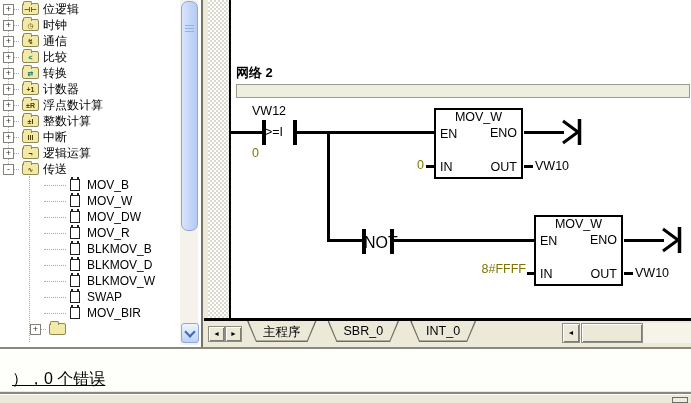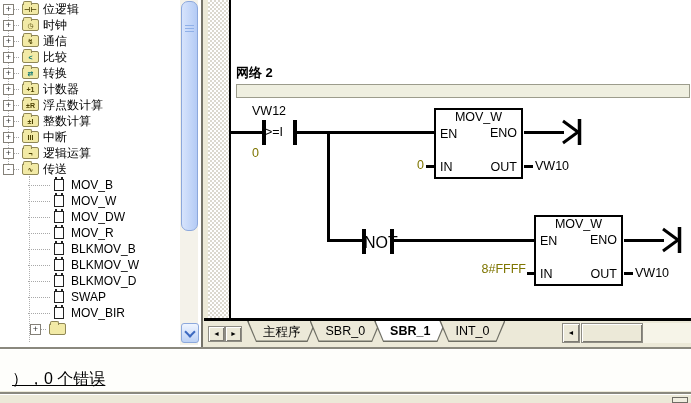--- a/index.html
+++ b/index.html
@@ -5,21 +5,21 @@
   html,body{margin:0;padding:0;}
   .screen{position:relative;width:691px;height:403px;background:#ECE9D8;overflow:hidden;
           font-family:"Liberation Sans","DejaVu Sans",sans-serif;color:#000;}
   .ln{position:absolute;background:#000;}
 
   
   .tree-pane{position:absolute;left:0;top:0;width:202px;height:347px;background:#fff;overflow:hidden;}
   .tree-rows{position:absolute;left:0;top:1px;width:180px;}
   .trow,.crow{height:16px;display:flex;align-items:center;font-size:12px;white-space:nowrap;cursor:default;}
   .trow{padding-left:3px;}
-  .crow{padding-left:28px;}
+  .crow{padding-left:44px;}
   .plusbox{width:11px;height:11px;box-sizing:border-box;border:1px solid #848078;background:#fff;
            font-size:9px;line-height:8px;text-align:center;color:#333;flex:0 0 auto;z-index:2;}
   .stub{width:5px;border-top:1px dotted #A8A8A8;flex:0 0 auto;}
   .cstub{width:22px;border-top:1px dotted #A8A8A8;flex:0 0 auto;margin-right:4px;}
   .folder{position:relative;width:17px;height:12px;box-sizing:border-box;background:#F2EAA6;
           border:1px solid #8F8756;border-radius:2px;margin:0 4px 0 3px;flex:0 0 auto;
           display:flex;align-items:center;justify-content:center;}
   .folder::before{content:"";position:absolute;top:-3px;left:0;width:7px;height:3px;background:#F2EAA6;
           border:1px solid #8F8756;border-bottom:none;border-radius:2px 2px 0 0;}
   .fglyph{font-size:7px;font-weight:bold;color:#4a3f00;line-height:7px;}
@@ -71,21 +71,21 @@
   .blk-out{right:4px;bottom:3px;}
   .arrow{position:absolute;}
 
   
   .tabbar{position:absolute;left:204px;top:321px;width:487px;height:26px;background:#ECE9D8;
           display:flex;align-items:flex-start;}
   .tbtn{width:17px;height:16px;margin-top:5px;background:#ECE9D8;border:1px solid #8e8c84;box-sizing:border-box;
         box-shadow:inset 1px 1px 0 #fff, inset -1px -1px 0 #7d7b73;
         font-size:7px;line-height:13px;text-align:center;color:#000;}
   .tbtn:first-child{margin-left:4px;}
-  .tabs{display:flex;height:21px;margin-left:12px;}
+  .tabs{display:flex;height:21px;margin-left:12px;gap:18px;}
   .tab{position:relative;height:21px;margin-left:-7px;
        clip-path:polygon(0 0,100% 0,calc(100% - 9px) 100%,9px 100%);background:#6e6e64;}
   .tab-fill{position:absolute;left:1.5px;right:1.5px;top:0;bottom:1.5px;
        clip-path:polygon(0 0,100% 0,calc(100% - 8px) 100%,8px 100%);background:#ECE9D8;}
   .tab.active .tab-fill{background:#fff;}
   .tab-label{position:relative;display:block;padding:3px 16px 0 16px;font-size:12.5px;z-index:2;}
   .tab.active .tab-label{font-weight:bold;}
 
   
   .hscroll{position:absolute;left:562px;top:323px;width:129px;height:20px;background:#F6F4E8;display:flex;}
@@ -223,26 +223,26 @@
         <span>MOV_R</span>
       </div>
       <div class="crow">
         <span class="cstub"></span>
           <span class="boxicon"></span>
         <span>BLKMOV_B</span>
       </div>
       <div class="crow">
         <span class="cstub"></span>
           <span class="boxicon"></span>
+        <span>BLKMOV_D</span>
+      </div>
+      <div class="crow">
+        <span class="cstub"></span>
+          <span class="boxicon"></span>
         <span>BLKMOV_W</span>
-      </div>
-      <div class="crow">
-        <span class="cstub"></span>
-          <span class="boxicon"></span>
-        <span>BLKMOV_D</span>
       </div>
       <div class="crow">
         <span class="cstub"></span>
           <span class="boxicon"></span>
         <span>SWAP</span>
       </div>
       <div class="crow">
         <span class="cstub"></span>
           <span class="boxicon"></span>
         <span>MOV_BIR</span>
@@ -328,24 +328,20 @@
     <div class="tbtn"><span>►</span></div>
     <div class="tabs">
       <div class="tab">
         <div class="tab-fill"></div>
         <span class="tab-label">主程序</span>
       </div>
       <div class="tab">
         <div class="tab-fill"></div>
         <span class="tab-label">SBR_0</span>
       </div>
-      <div class="tab active">
-        <div class="tab-fill"></div>
-        <span class="tab-label">SBR_1</span>
-      </div>
       <div class="tab">
         <div class="tab-fill"></div>
         <span class="tab-label">INT_0</span>
       </div>
     </div>
   </div>
 
   <div class="hscroll">
     <div class="hbtn"><span>◄</span></div>
     <div class="hthumb"></div>

